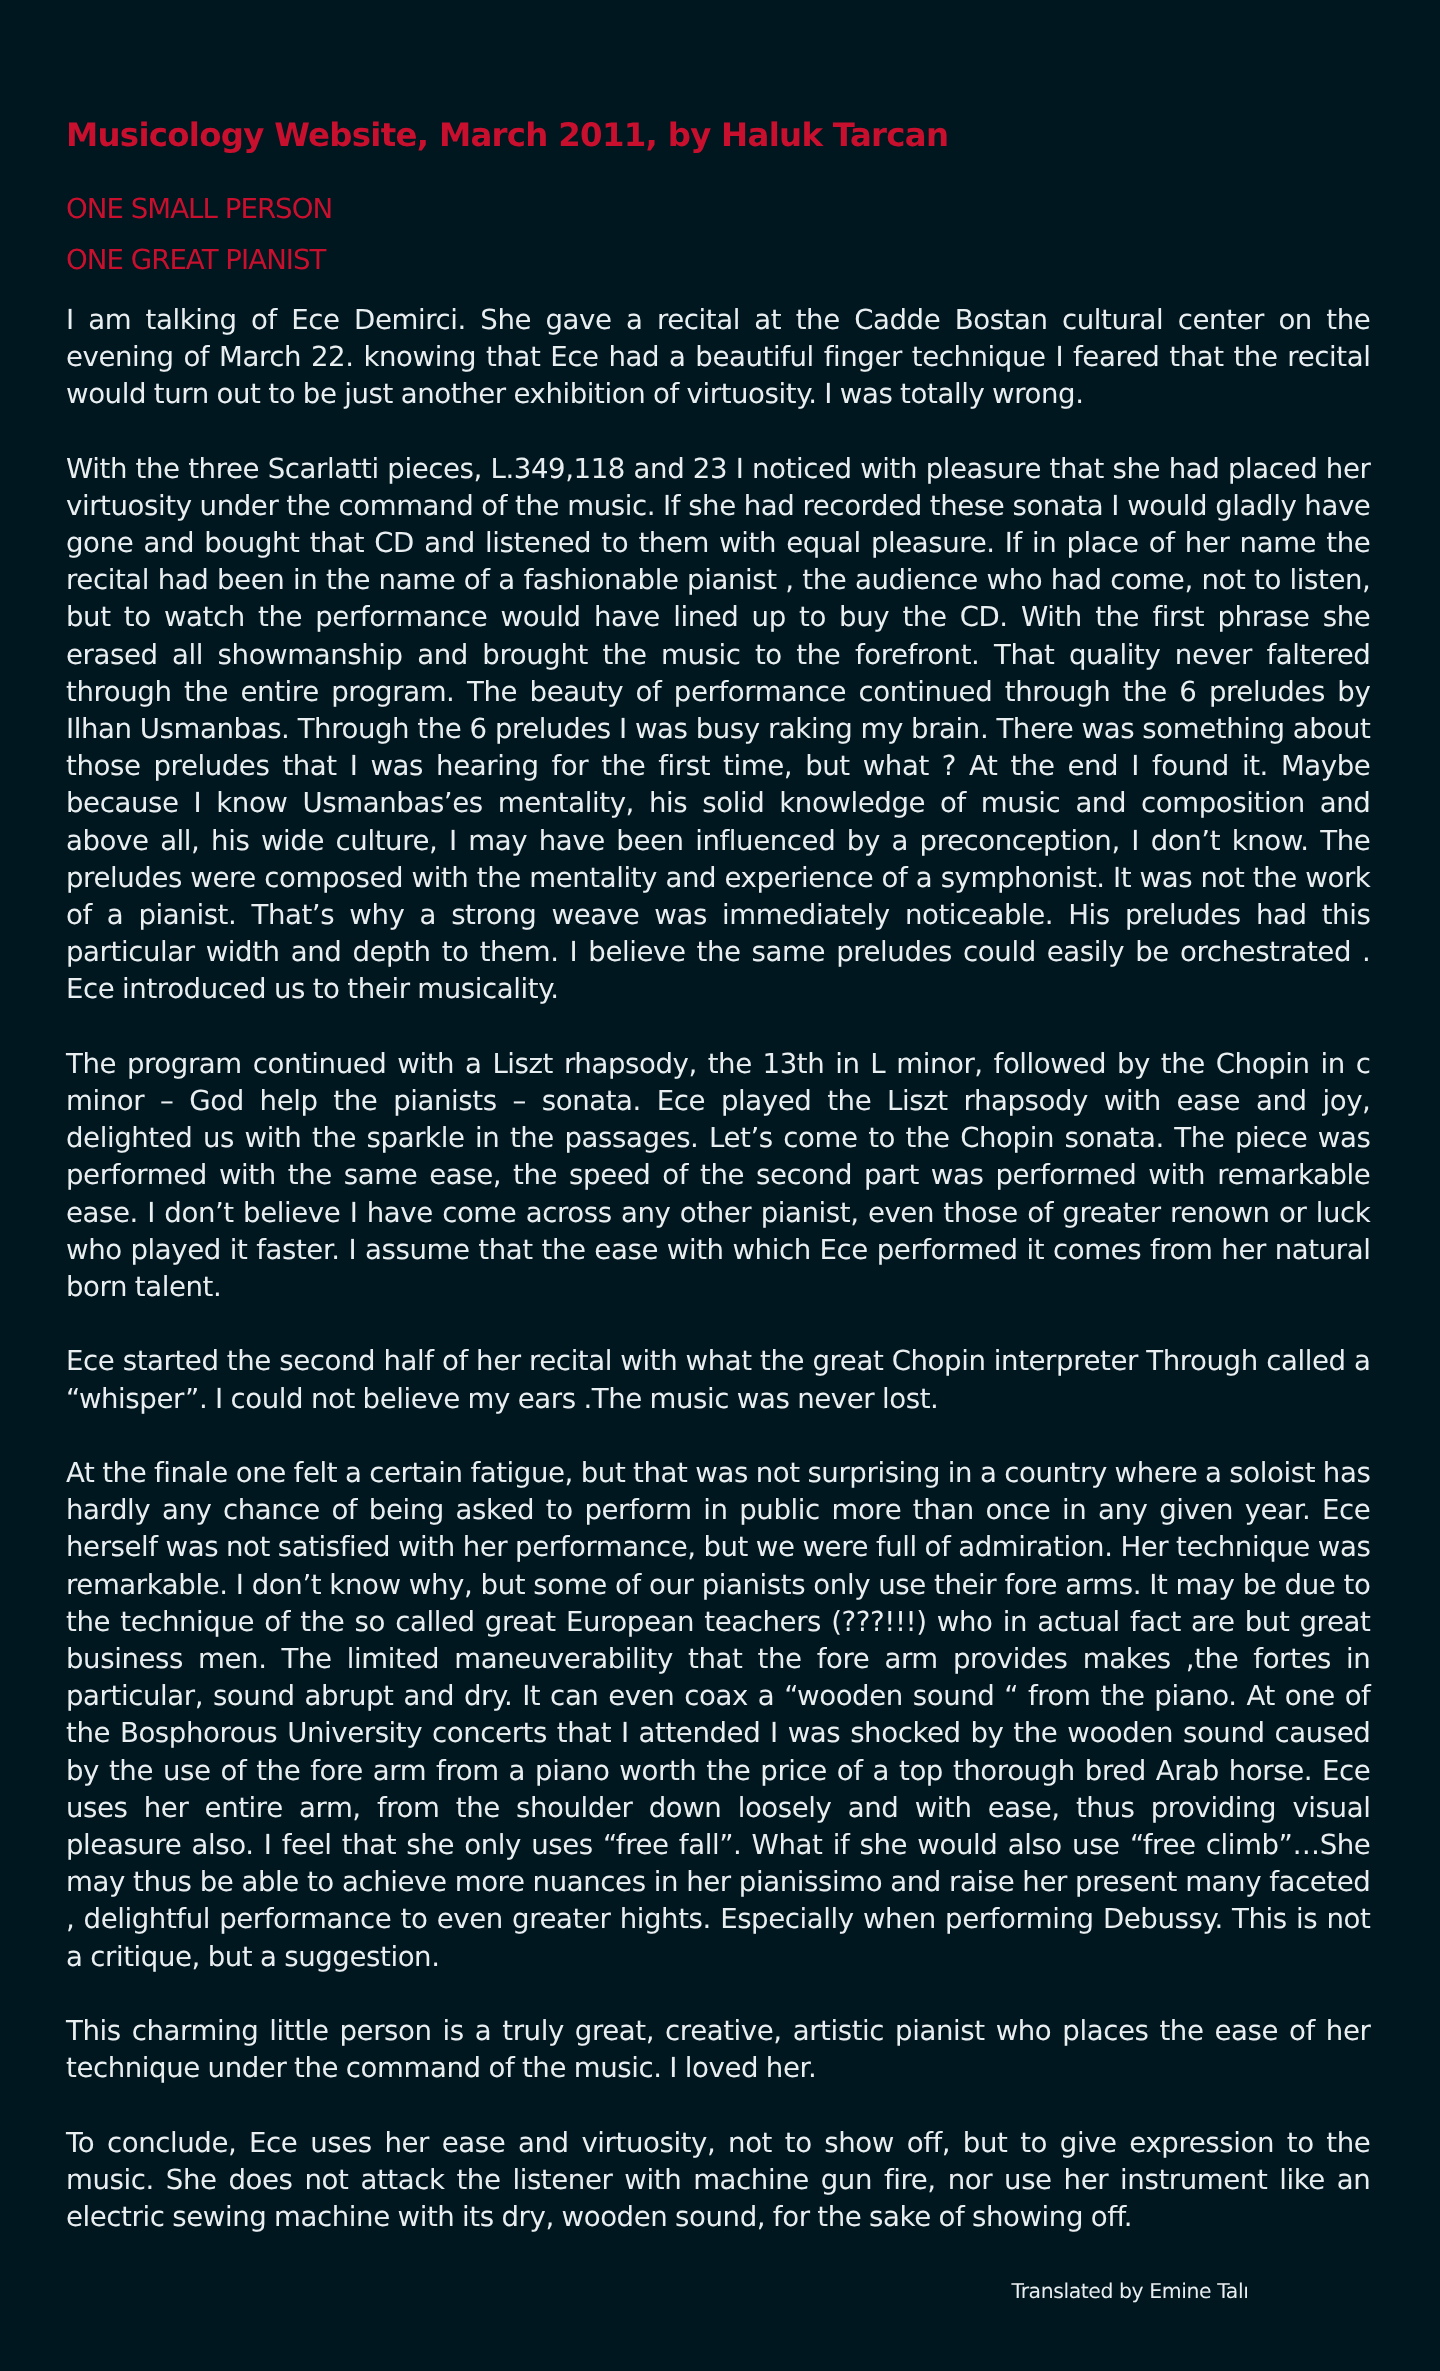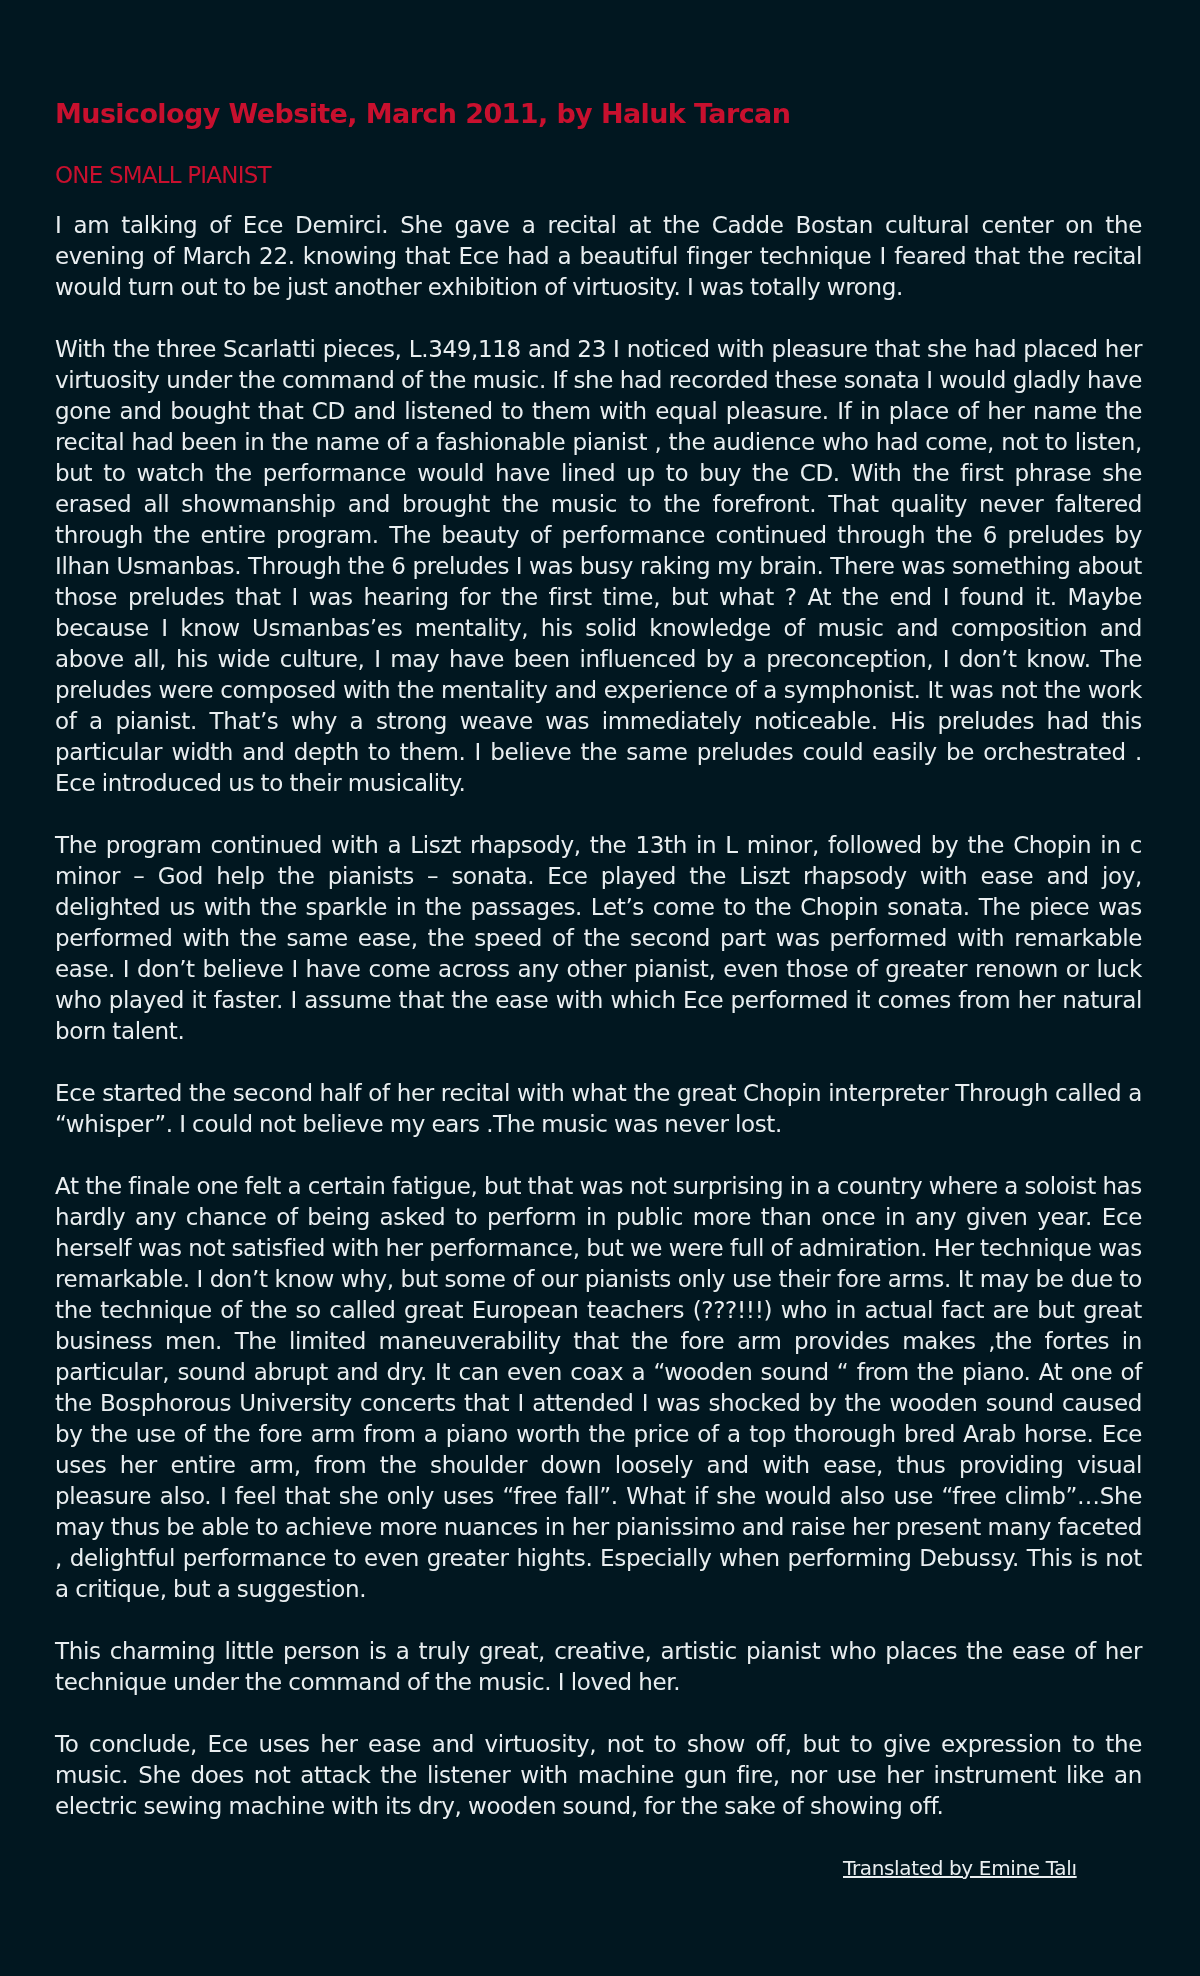--- a/index.html
+++ b/index.html
@@ -36,35 +36,35 @@
     }
     .article p {
       font-size: 23px;
       line-height: 31px;
       margin: 0 0 31px 0;
       text-align: justify;
       letter-spacing: -0.35px;
       word-spacing: -0.5px;
     }
     .credit {
-      font-size: 20px;
+      font-size: 17px;
       line-height: 31px;
       margin: 0;
       padding-left: 788px;
       letter-spacing: -0.35px;
-      text-decoration: underline;
     }
   </style>
 </head>
 <body>
 
 <header>
   <h1 class="site-title">Musicology Website, March 2011, by Haluk Tarcan</h1>
   <div class="subheads">
-    <h2 class="subhead">ONE SMALL PIANIST</h2>
+    <h2 class="subhead">ONE SMALL PERSON</h2>
+    <h2 class="subhead">ONE GREAT PIANIST</h2>
   </div>
 </header>
 
 <main class="article">
   <p>I am talking of Ece Demirci. She gave a recital at the Cadde Bostan cultural center on the evening of March 22. knowing that Ece had a beautiful finger technique I feared that the recital would turn out to be just another exhibition of virtuosity. I was totally wrong.</p>
   <p>With the three Scarlatti pieces, L.349,118 and 23 I noticed with pleasure that she had placed her virtuosity under the command of the music. If she had recorded these sonata I would gladly have gone and bought that CD and listened to them with equal pleasure. If in place of her name the recital had been in the name of a fashionable pianist , the audience who had come, not to listen, but to watch the performance would have lined up to buy the CD. With the first phrase she erased all showmanship and brought the music to the forefront. That quality never faltered through the entire program. The beauty of performance continued through the 6 preludes by Ilhan Usmanbas. Through the 6 preludes I was busy raking my brain. There was something about those preludes that I was hearing for the first time, but what ? At the end I found it. Maybe because I know Usmanbas’es mentality, his solid knowledge of music and composition and above all, his wide culture, I may have been influenced by a preconception, I don’t know. The preludes were composed with the mentality and experience of a symphonist. It was not the work of a pianist. That’s why a strong weave was immediately noticeable. His preludes had this particular width and depth to them. I believe the same preludes could easily be orchestrated . Ece introduced us to their musicality.</p>
   <p>The program continued with a Liszt rhapsody, the 13th in L minor, followed by the Chopin in c minor – God help the pianists – sonata. Ece played the Liszt rhapsody with ease and joy, delighted us with the sparkle in the passages. Let’s come to the Chopin sonata. The piece was performed with the same ease, the speed of the second part was performed with remarkable ease. I don’t believe I have come across any other pianist, even those of greater renown or luck who played it faster. I assume that the ease with which Ece performed it comes from her natural born talent.</p>
   <p>Ece started the second half of her recital with what the great Chopin interpreter Through called a “whisper”. I could not believe my ears .The music was never lost.</p>
   <p>At the finale one felt a certain fatigue, but that was not surprising in a country where a soloist has hardly any chance of being asked to perform in public more than once in any given year. Ece herself was not satisfied with her performance, but we were full of admiration. Her technique was remarkable. I don’t know why, but some of our pianists only use their fore arms. It may be due to the technique of the so called great European teachers (???!!!) who in actual fact are but great business men. The limited maneuverability that the fore arm provides makes ,the fortes in particular, sound abrupt and dry. It can even coax a “wooden sound “ from the piano. At one of the Bosphorous University concerts that I attended I was shocked by the wooden sound caused by the use of the fore arm from a piano worth the price of a top thorough bred Arab horse. Ece uses  her entire arm, from the shoulder down loosely and with ease, thus providing visual pleasure also. I feel that she only uses “free fall”. What if she would also use “free climb”…She may thus be able to achieve more nuances in her pianissimo and raise her present many faceted , delightful performance to even greater hights. Especially when performing Debussy. This is not a critique, but a suggestion.</p>
   <p>This charming little person is a truly great, creative, artistic pianist who places the ease of her technique under the command of the music. I loved her.</p>

